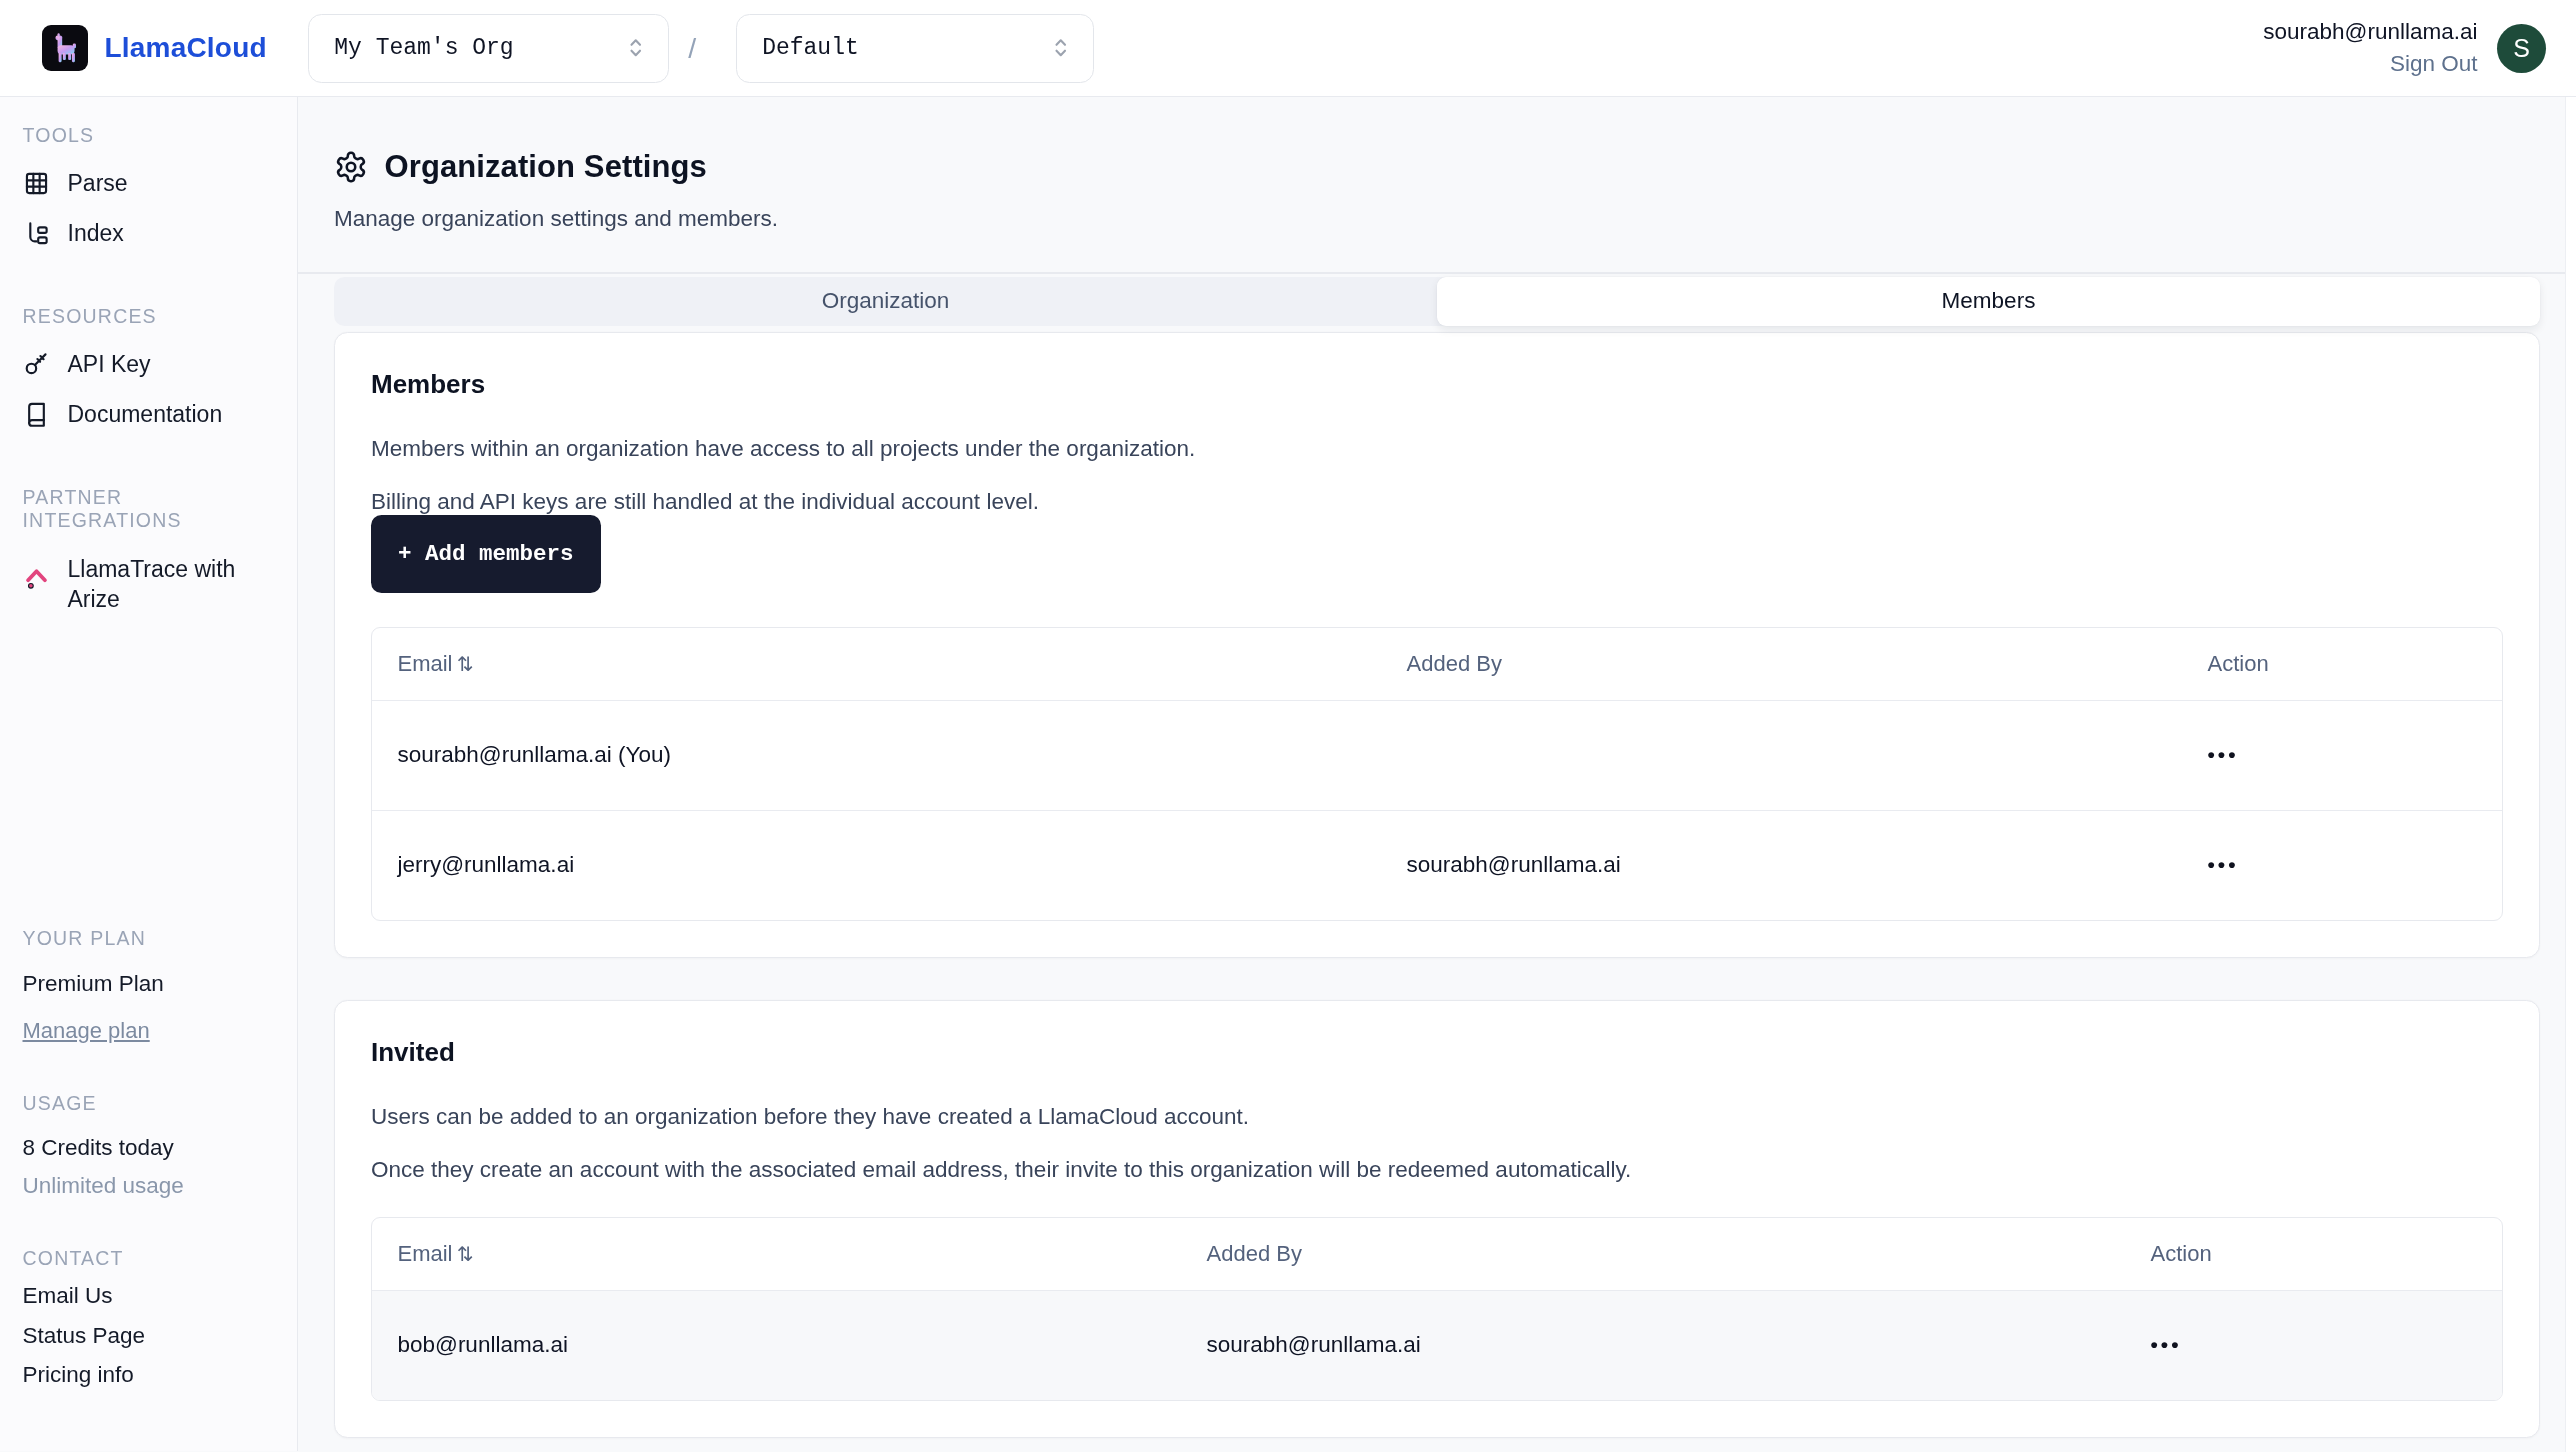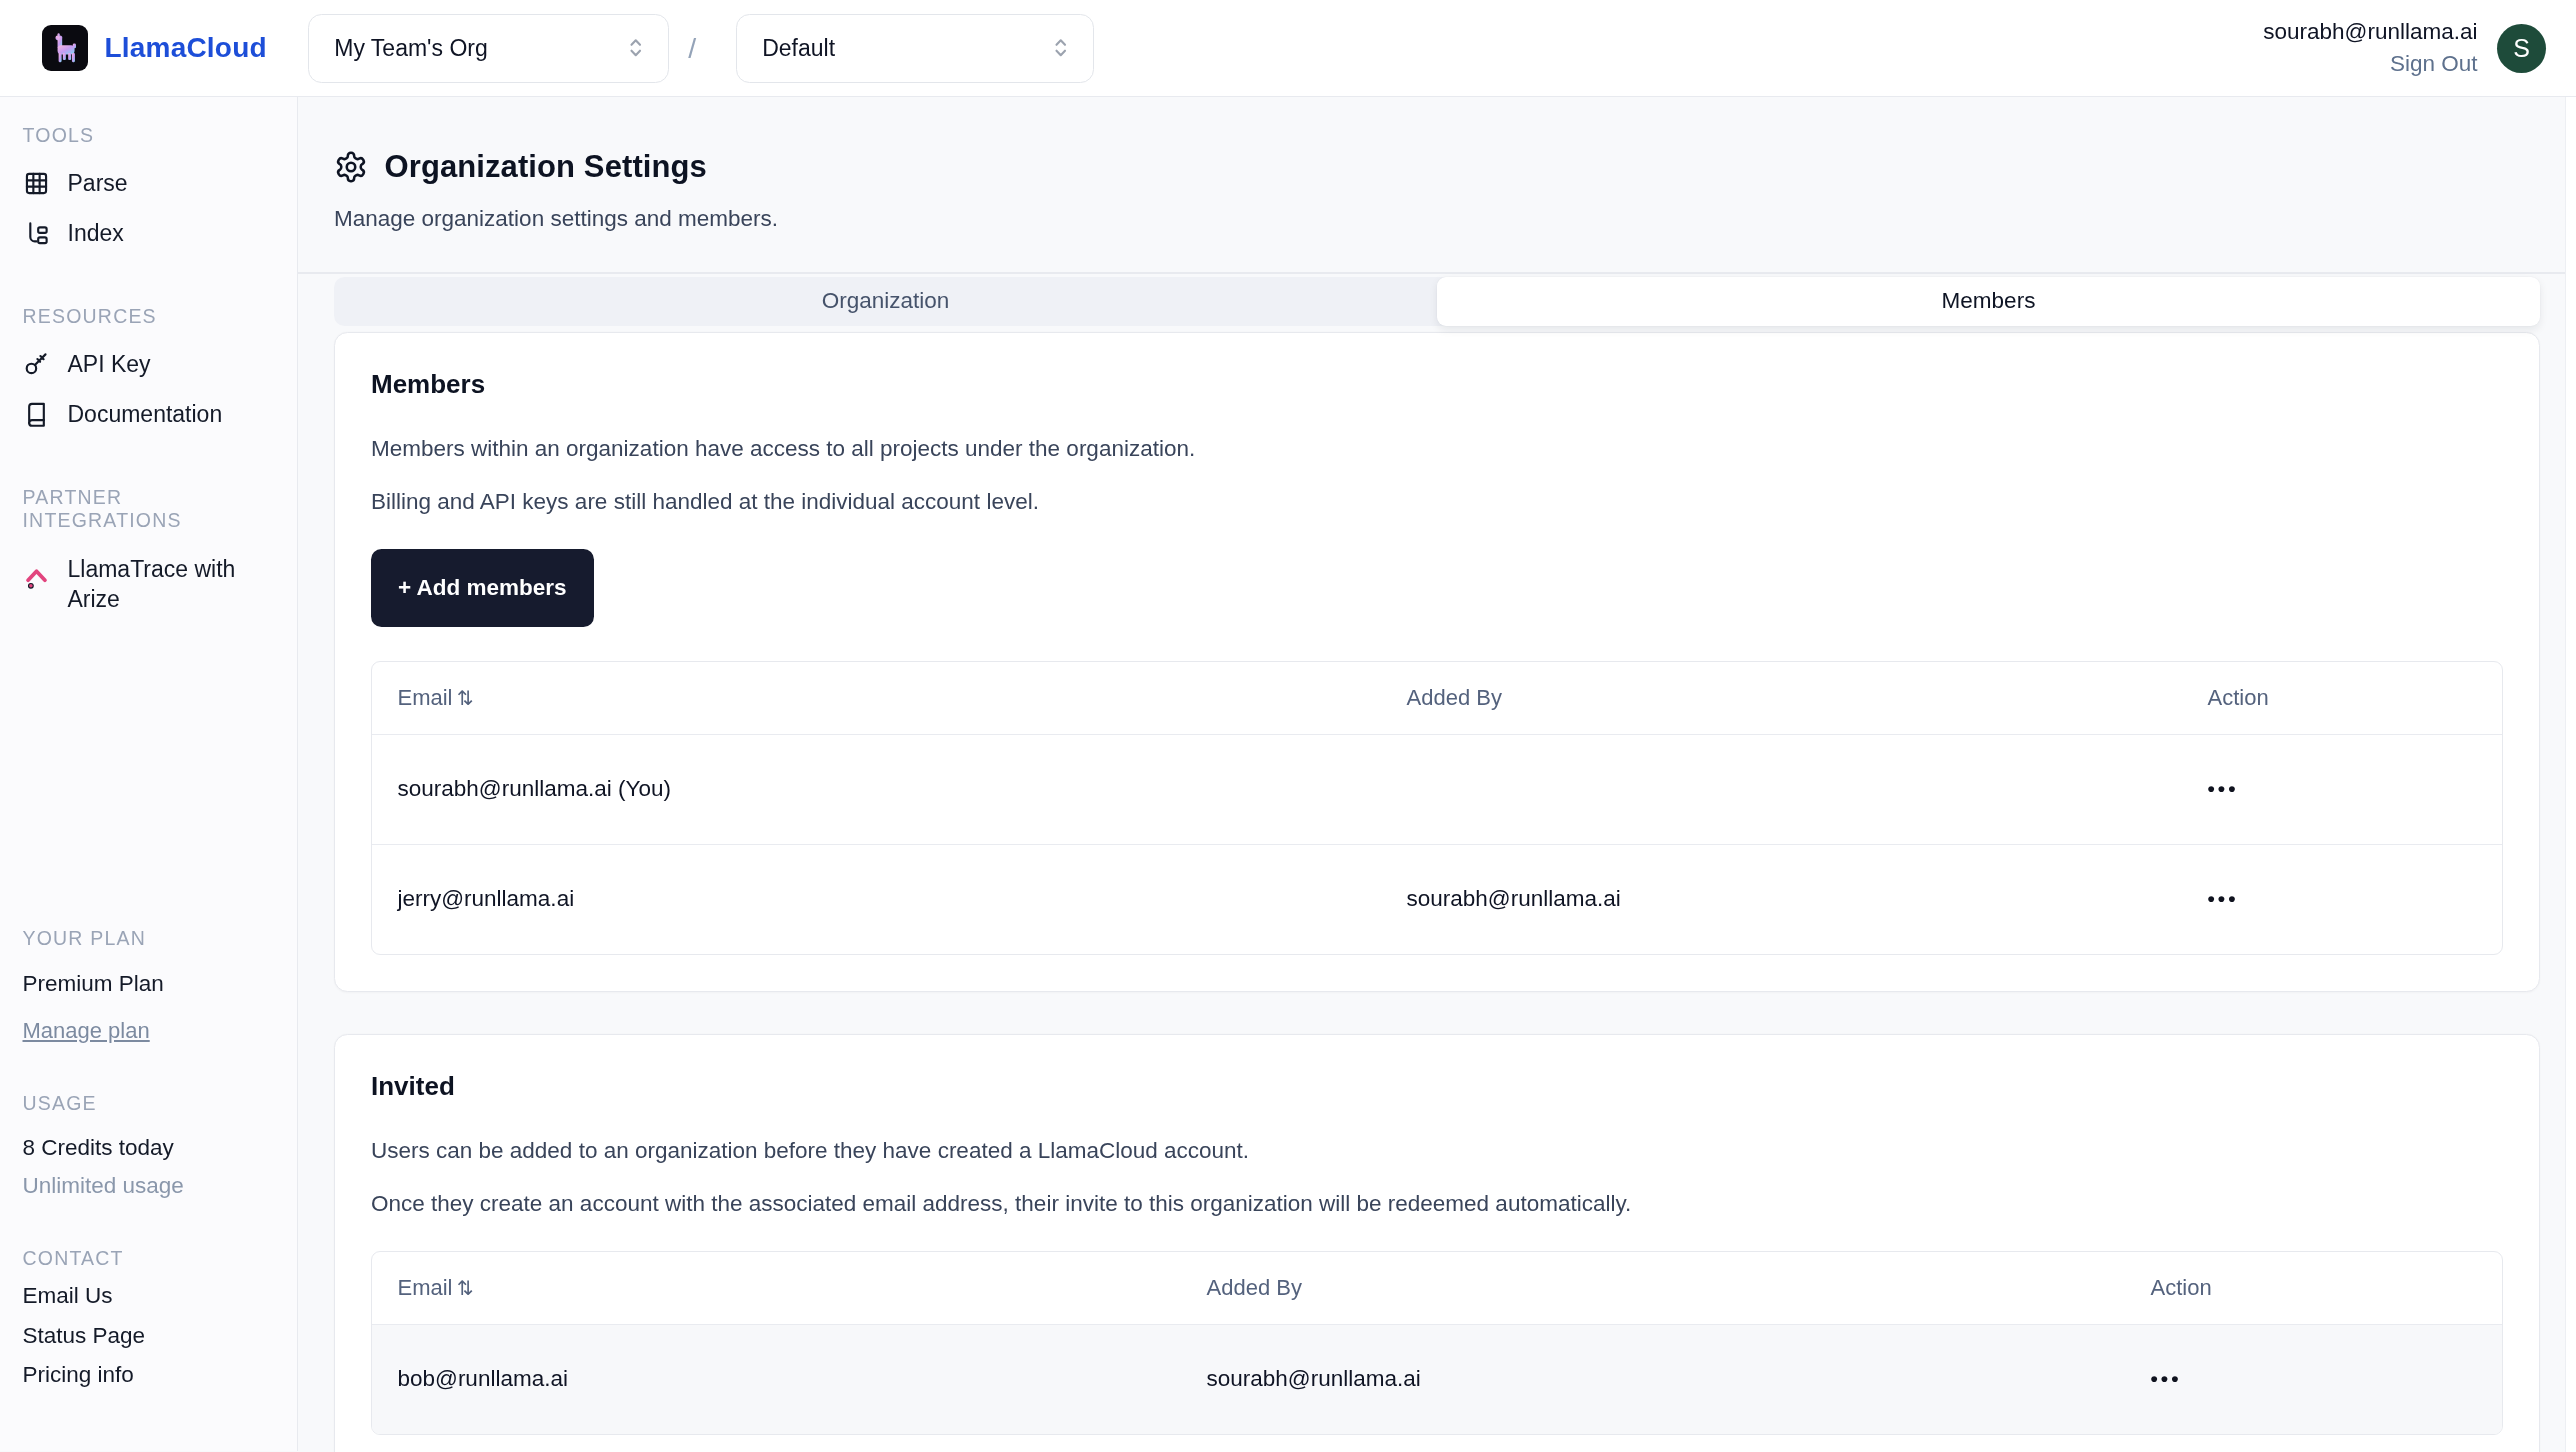--- a/index.html
+++ b/index.html
@@ -11,21 +11,21 @@
   svg{display:block;}
   
   .topbar{position:absolute;top:0;left:0;right:0;height:97px;background:#FFFFFF;
     border-bottom:1.5px solid #E8EAEF;display:flex;align-items:center;
     padding:0 30px 0 42px;box-sizing:border-box;z-index:10;}
   .logo-box{width:46px;height:46px;background:#0A0A10;border-radius:9px;
     display:flex;align-items:center;justify-content:center;flex:none;cursor:pointer;}
   .brand{font-size:28px;font-weight:800;color:#1d4ed8;margin-left:16.5px;letter-spacing:0.2px;}
   .select{height:69px;border:1.5px solid #E3E6EB;border-radius:13.5px;background:#fff;
     display:flex;align-items:center;justify-content:space-between;
-    padding:0 19.5px 0 25.5px;font-size:23px;color:#0F1424;box-sizing:border-box;cursor:pointer;}
+    padding:0 19.5px 0 25.5px;font-size:23px;color:#0F1424;box-sizing:border-box;cursor:pointer;font-family:Liberation Mono, monospace;}
   .select-org{width:361px;margin-left:41px;}
   .select-project{width:358px;margin-left:20px;}
   .slash{margin:0 19.5px;color:#94A3B8;font-size:28.5px;font-weight:300;}
   .chev{width:25.5px;height:25.5px;}
   .user{margin-left:auto;text-align:right;margin-right:19.5px;}
   .user-email{font-size:22.5px;color:#0F1424;}
   .signout{font-size:22.5px;color:#5E718D;margin-top:6px;cursor:pointer;}
   .avatar{width:49px;height:49px;border-radius:50%;background:#1E4B3A;color:#fff;
     font-size:25px;display:flex;align-items:center;justify-content:center;cursor:pointer;flex:none;}
   
@@ -59,23 +59,23 @@
   .tab{flex:1;display:flex;align-items:center;justify-content:center;font-size:22.5px;
     color:#46536B;cursor:pointer;border-radius:9px;}
   .tab.active{background:#FFFFFF;color:#0E1424;
     box-shadow:0 3.7px 9px rgba(15,23,42,.08),0 0 0 0.7px rgba(15,23,42,.02);}
   .card{margin-top:6px;background:#FFFFFF;border:1.5px solid #E7E9EE;border-radius:13.5px;
     padding:36px;box-sizing:border-box;box-shadow:0 0.7px 2.2px rgba(15,23,42,.03);}
   .card.invited-card{margin-top:42px;}
   .card-title{font-size:26px;font-weight:600;color:#0D1322;}
   .card-text{font-size:22.5px;color:#39445A;margin-top:36px;}
   .card-text.second{margin-top:27px;}
-  .btn-add{margin-top:34px;background:#161B2E;color:#FFFFFF;font-size:22.5px;font-weight:600;
+  .btn-add{background:#161B2E;color:#FFFFFF;font-size:22.5px;font-weight:600;
     border:none;border-radius:10.5px;padding:26px 27px;cursor:pointer;
-    font-family:Liberation Sans, sans-serif;display:inline-block;}
+    font-family:Liberation Mono, monospace;display:inline-block;}
   .table{margin-top:34px;border:1.5px solid #E7E9EE;border-radius:9px;overflow:hidden;}
   .trow{display:grid;align-items:center;}
   .members-table .trow{grid-template-columns:1009px 801px 1fr;}
   .invited-table .trow{grid-template-columns:809px 944px 1fr;}
   .thead{height:72px;font-size:22px;color:#54627D;}
   .tbody-row{height:109px;font-size:22.5px;color:#0F1424;border-top:1.5px solid #E9EBF0;}
   .invited-table .tbody-row{background:#F7F8FA;}
   .cell{padding-left:25.5px;display:flex;align-items:center;}
   .sort{margin-left:4.5px;font-size:20px;color:#54627D;cursor:pointer;}
   .dots{background:none;border:none;font-size:21px;font-weight:800;color:#10131F;

